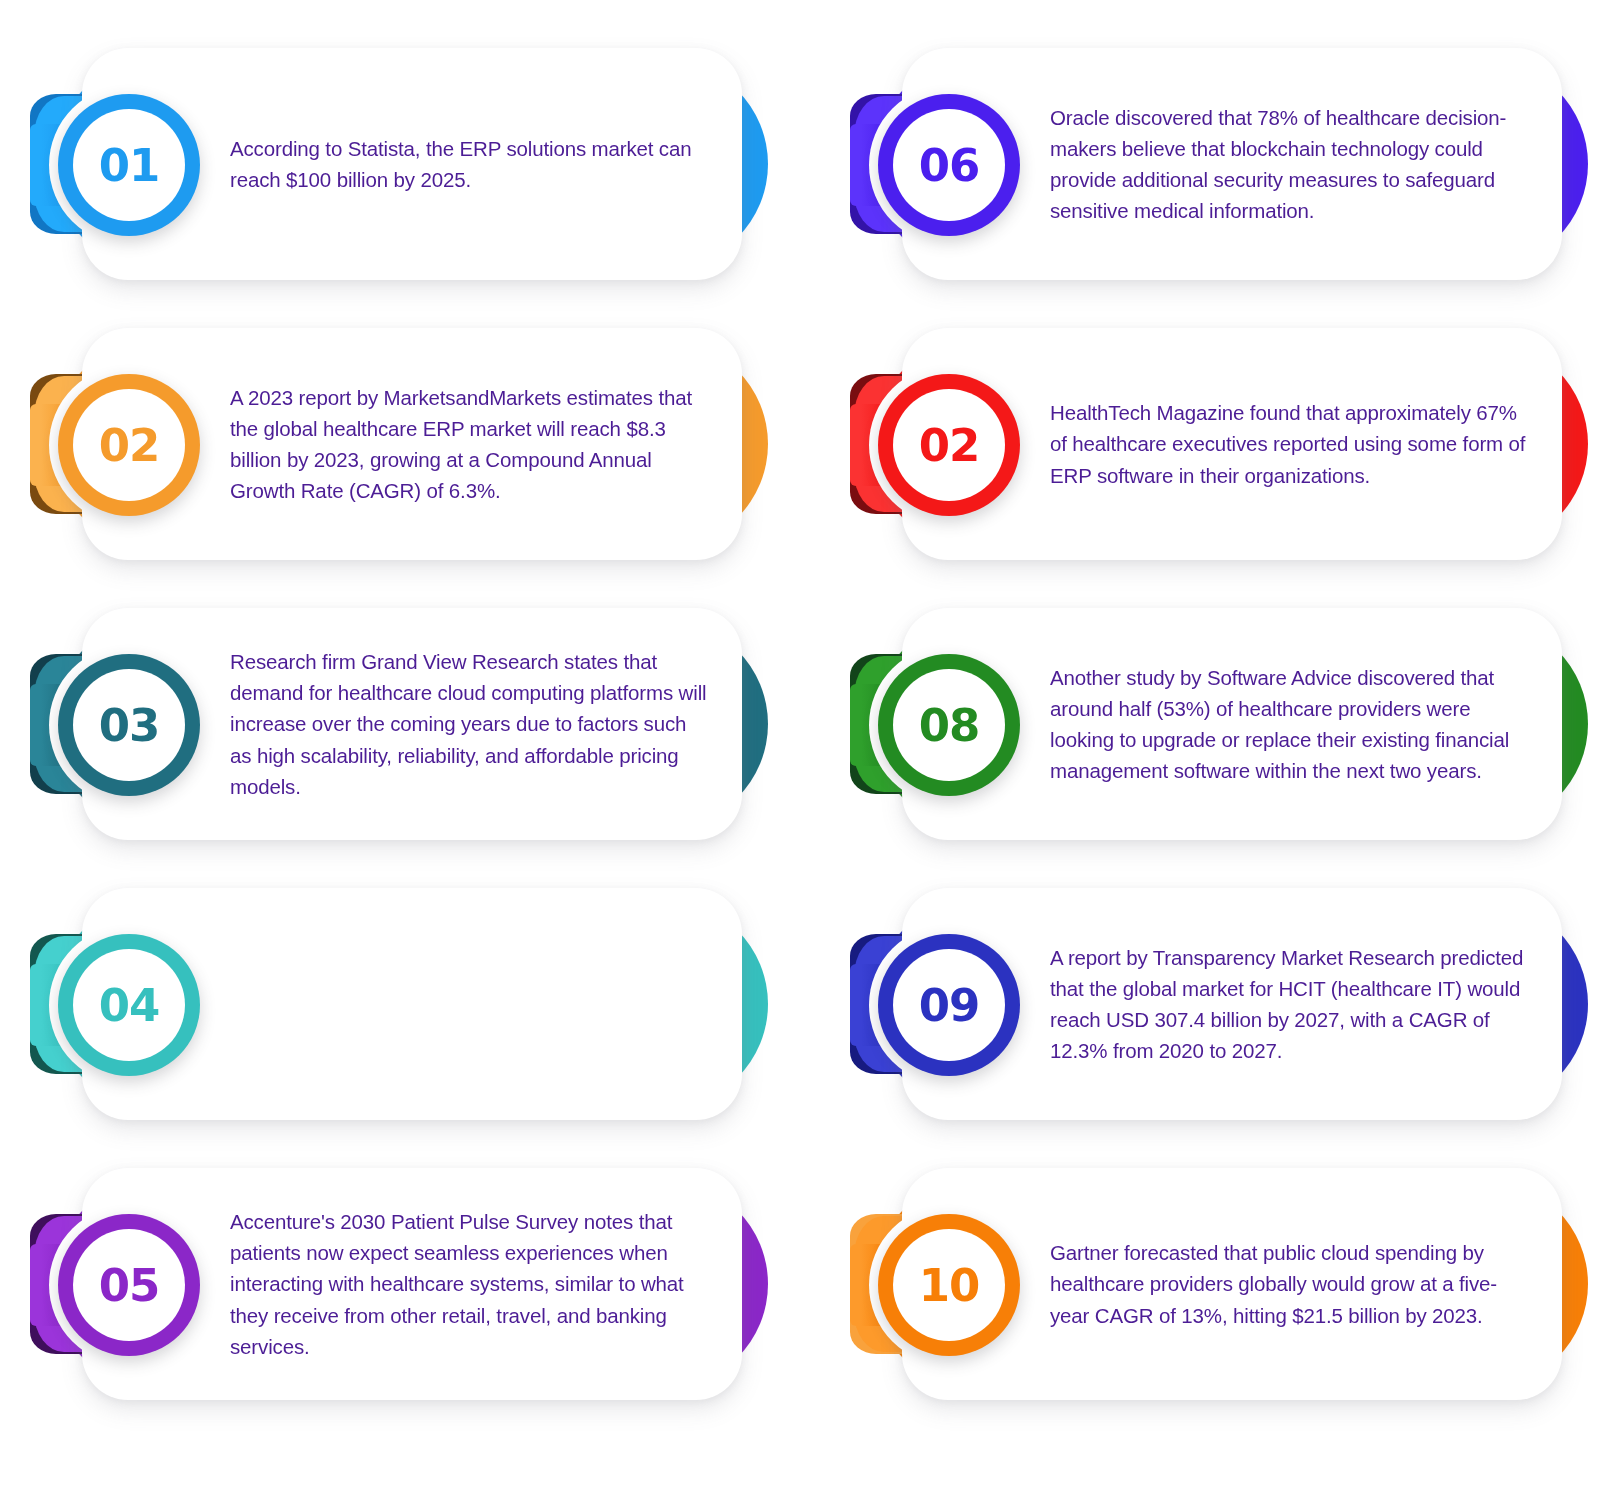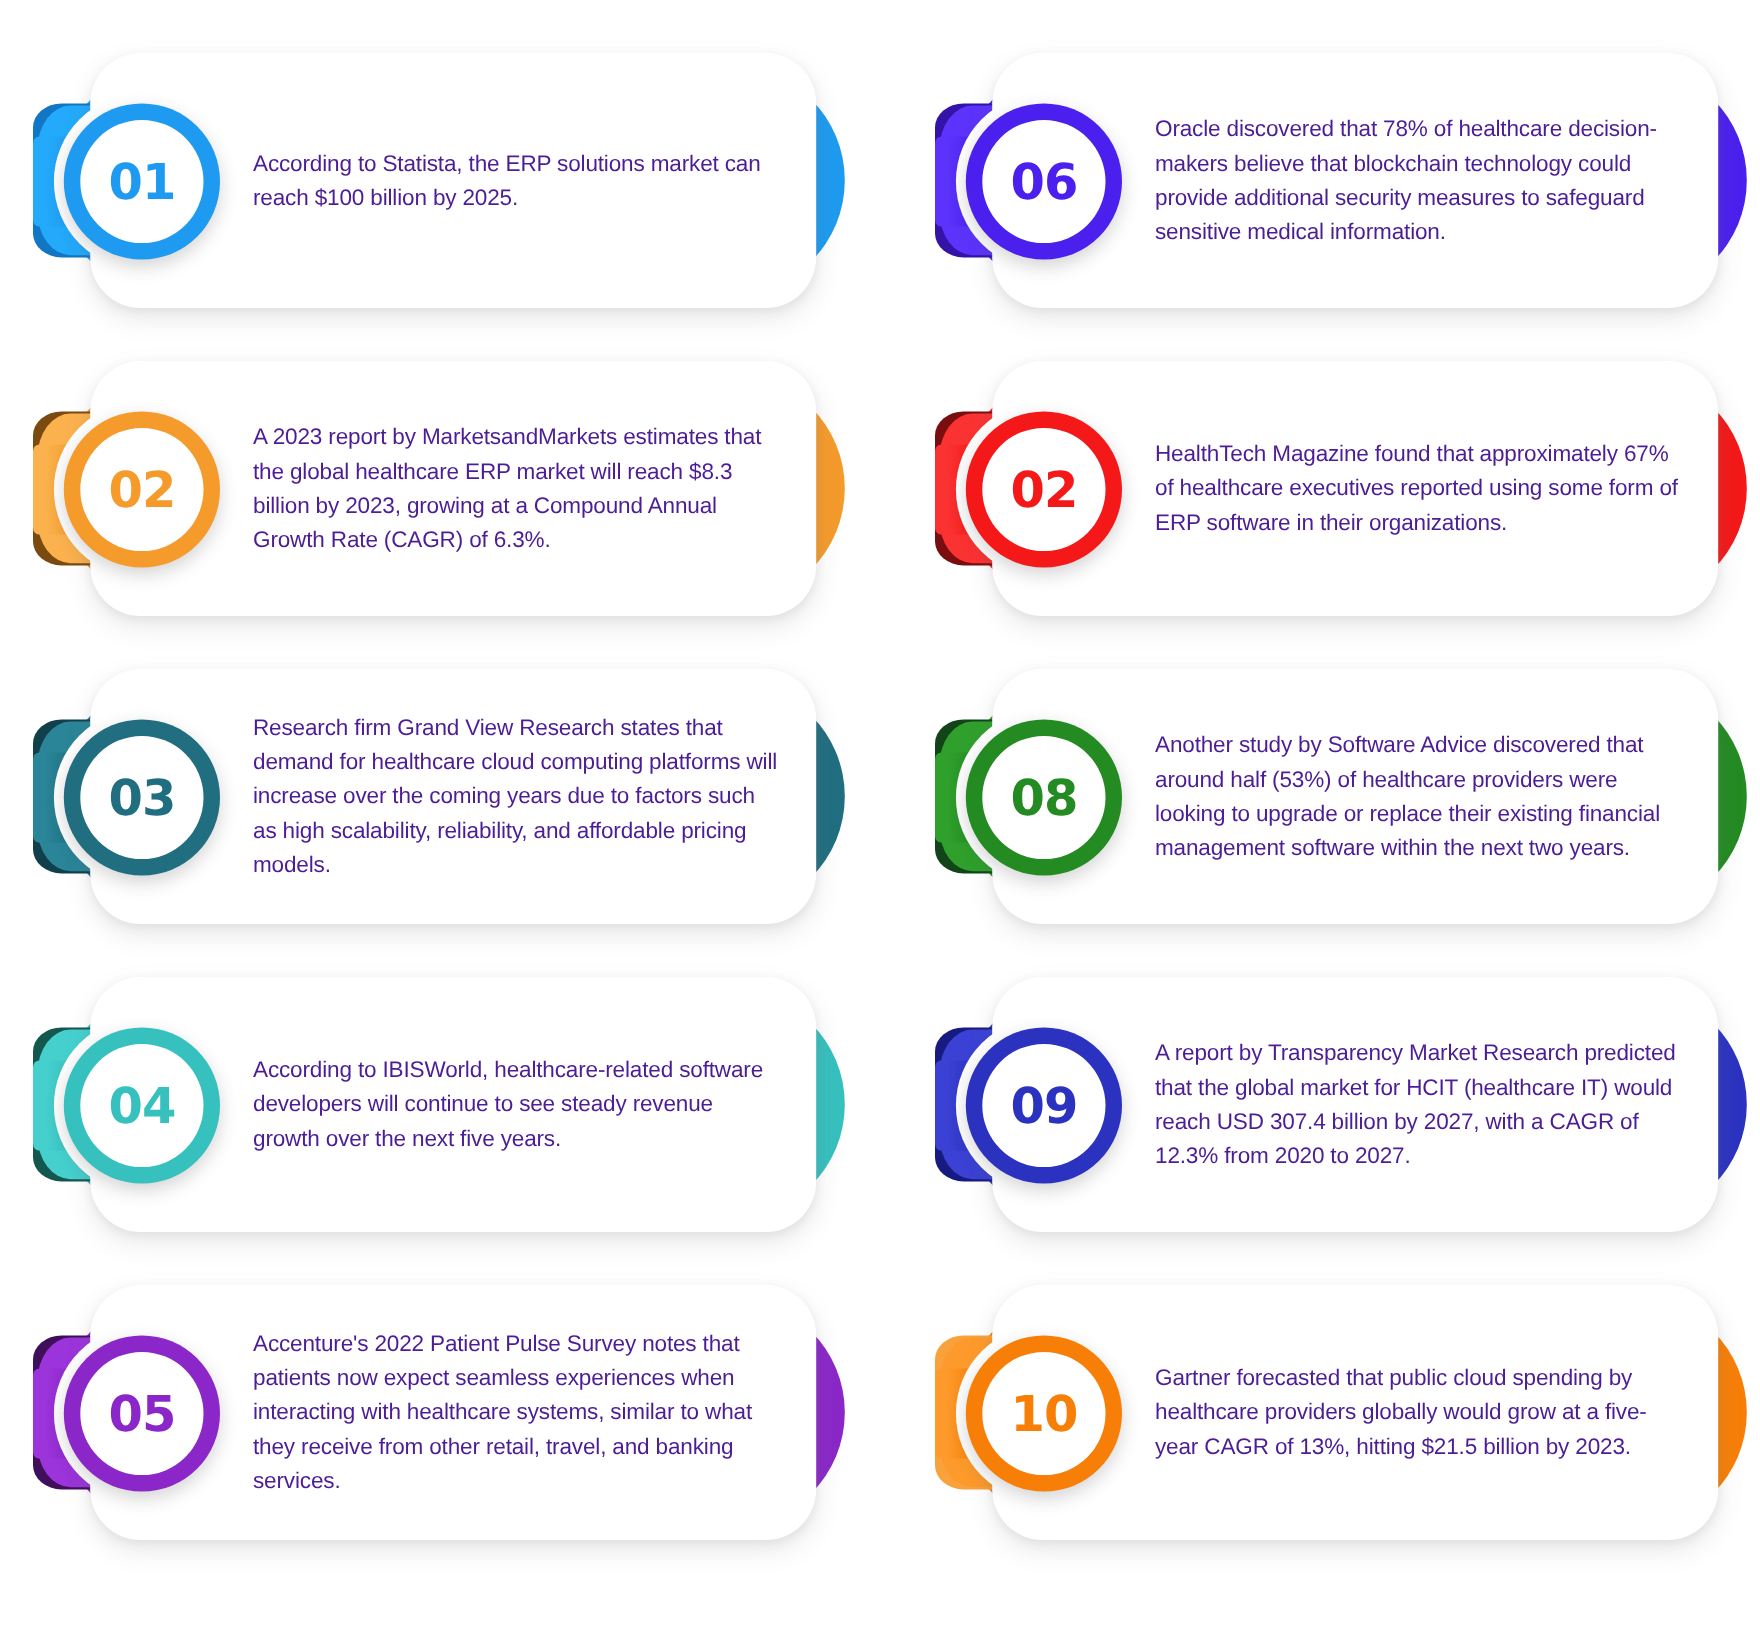--- a/index.html
+++ b/index.html
@@ -336,23 +336,20 @@
           <div class="curl bot"></div>
           <div class="band"></div>
         </div>
         <div class="card-face"></div>
         <div class="num-halo"></div>
         <div class="num-circle">
           <div class="inner">
             <span class="num">04</span>
           </div>
         </div>
-        <div class="stat-text">
-          <p>According to IBISWorld, healthcare-related software developers will continue to see steady revenue growth over the next five years.</p>
-        </div>
       </div>
     </div>
 
     <div class="col-right">
       <div class="stat-card" style="--c: #2B32C0; --cl: #3A41D4; --cd: #171B80;">
         <div class="pill-bg"></div>
         <div class="ribbon">
           <div class="fold top"></div>
           <div class="fold bot"></div>
           <div class="curl top"></div>
@@ -383,21 +380,21 @@
           <div class="band"></div>
         </div>
         <div class="card-face"></div>
         <div class="num-halo"></div>
         <div class="num-circle">
           <div class="inner">
             <span class="num">05</span>
           </div>
         </div>
         <div class="stat-text">
-          <p>Accenture's 2022 Patient Pulse Survey notes that patients now expect seamless experiences when interacting with healthcare systems, similar to what they receive from other retail, travel, and banking services.</p>
+          <p>Accenture's 2030 Patient Pulse Survey notes that patients now expect seamless experiences when interacting with healthcare systems, similar to what they receive from other retail, travel, and banking services.</p>
         </div>
       </div>
     </div>
 
     <div class="col-right">
       <div class="stat-card" style="--c: #F77F07; --cl: #FD9A2B; --cd: #F9A23C;">
         <div class="pill-bg"></div>
         <div class="ribbon">
           <div class="fold top"></div>
           <div class="fold bot"></div>

